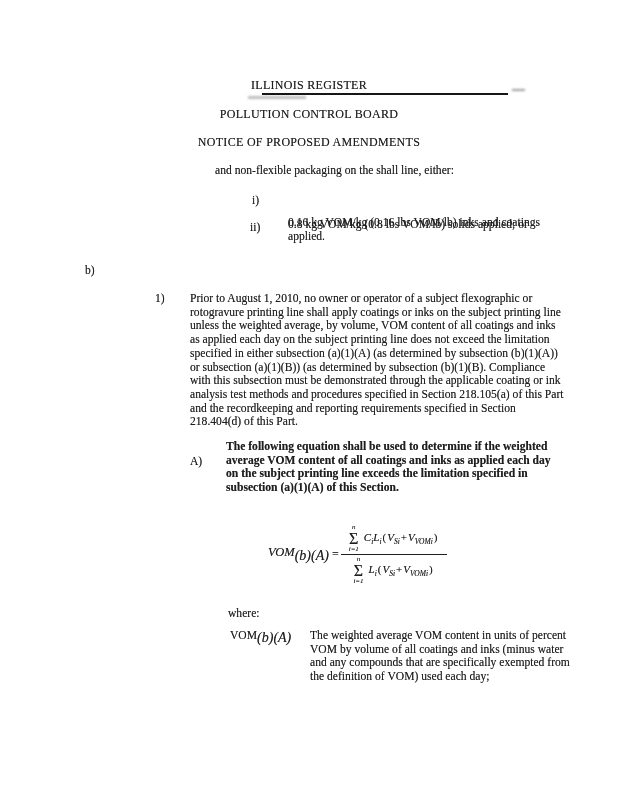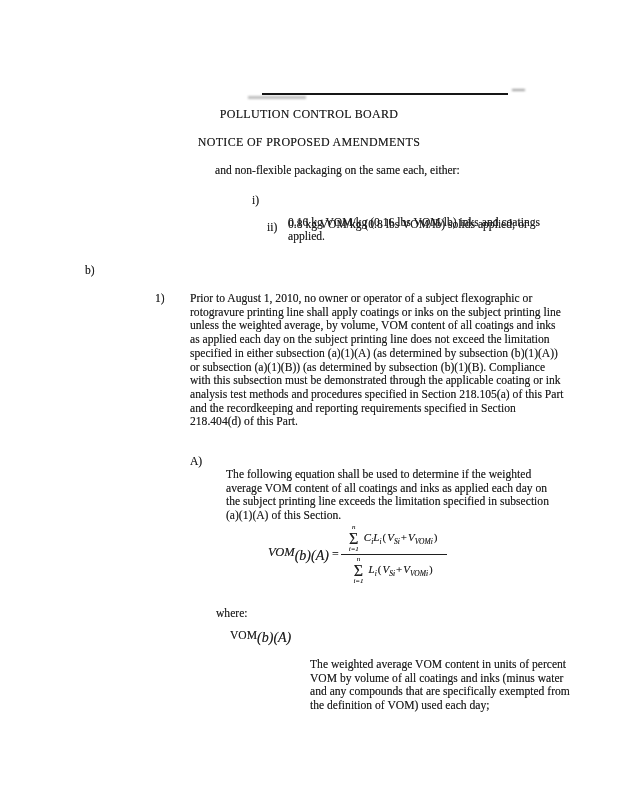--- a/index.html
+++ b/index.html
@@ -64,42 +64,43 @@
   .terms sub { font-size: 7.5px; }
   .terms .op { font-style: normal; padding: 0 1px; }
 
   .def-term { font-size: 11.6px; }
 </style>
 </head>
 <body>
 
 <div class="page">
 
+  <div class="txt hdr" style="top:79px; left:0;">ILLINOIS REGISTER</div>
   <div class="rule" style="left:262px; top:93px; width:246px;"></div>
   <div class="smudge" style="left:248px; top:96px; width:58px; height:3px;"></div>
   <div class="smudge" style="left:512px; top:89px; width:13px; height:2px; background:rgba(40,40,40,0.45);"></div>
 
   <div class="txt hdr" style="top:108px; left:0;">POLLUTION CONTROL BOARD</div>
   <div class="txt hdr" style="top:136px; left:0;">NOTICE OF PROPOSED AMENDMENTS</div>
 
-  <div class="txt" style="left:215px; top:164px; width:330px;">and non-flexible packaging on the same each, either:</div>
+  <div class="txt" style="left:215px; top:164px; width:330px;">and non-flexible packaging on the shall line, either:</div>
 
   <div class="txt lbl" style="left:252px; top:194px;">i)</div>
   <div class="txt" style="left:288px; top:194px; width:280px;margin-top:24px;">0.8 kg VOM/kg (0.8 lbs VOM/lb) solids applied; or</div>
 
-  <div class="txt lbl" style="left:267px; top:221px;">ii)</div>
+  <div class="txt lbl" style="left:250px; top:221px;">ii)</div>
   <div class="txt" style="left:288px; top:216px; width:286px;">0.16 kg VOM/kg (0.16 lbs VOM/lb) inks and coatings applied.</div>
 
   <div class="txt lbl" style="left:85px; top:264px;">b)</div>
 
   <div class="txt lbl" style="left:155px; top:292px;">1)</div>
   <div class="txt" style="left:190px; top:292px; width:376px;">Prior to August 1, 2010, no owner or operator of a subject flexographic  or rotogravure printing line shall apply coatings or inks on the subject printing line unless the weighted average, by volume, VOM content of all coatings and inks as applied each day on the subject printing line does not exceed the limitation specified in either subsection (a)(1)(A) (as determined by subsection (b)(1)(A)) or subsection (a)(1)(B)) (as determined by subsection (b)(1)(B). Compliance with this subsection must be demonstrated through the applicable coating or ink analysis test methods and procedures specified in Section 218.105(a) of this Part and the recordkeeping and reporting requirements specified in Section 218.404(d) of this Part.</div>
 
   <div class="txt lbl" style="left:190px; top:455px;">A)</div>
-  <div class="txt" style="left:226px; top:468px; width:334px;">The following equation shall be used to determine if the weighted average VOM content of all coatings and inks as applied each day on the subject printing line exceeds the limitation specified in subsection (a)(1)(A) of this Section.</div>
+  <div class="txt" style="left:226px; top:440px; width:334px;font-weight:bold;">The following equation shall be used to determine if the weighted average VOM content of all coatings and inks as applied each day on the subject printing line exceeds the limitation specified in subsection (a)(1)(A) of this Section.</div>
 
   <div class="equation">
     <span class="eq-lhs"><i>VOM</i><sub>(b)(A)</sub></span>
     <span class="eq-equals">=</span>
     <span class="fraction">
       <span class="frac-row">
         <span class="sigma-block">
           <span class="sum-limit">n</span>
           <span class="sigma-glyph">Σ</span>
           <span class="sum-limit">i=1</span>
@@ -111,18 +112,18 @@
         <span class="sigma-block">
           <span class="sum-limit">n</span>
           <span class="sigma-glyph">Σ</span>
           <span class="sum-limit">i=1</span>
         </span>
         <span class="terms"><i>L</i><sub>i</sub><span class="op">(</span><i>V</i><sub>Si</sub><span class="op">+</span><i>V</i><sub>VOMi</sub><span class="op">)</span></span>
       </span>
     </span>
   </div>
 
-  <div class="txt" style="left:216px; top:607px;">where:</div>
+  <div class="txt" style="left:228px; top:607px;">where:</div>
 
   <div class="txt def-term" style="left:230px; top:629px;"><span>VOM</span><sub>(b)(A)</sub></div>
-  <div class="txt" style="left:310px; top:629px; width:260px;margin-top:29px;">The weighted average VOM content in units of percent VOM by volume of all coatings and inks (minus water and any compounds that are specifically exempted from the definition of VOM) used each day;</div>
+  <div class="txt" style="left:310px; top:629px; width:260px;">The weighted average VOM content in units of percent VOM by volume of all coatings and inks (minus water and any compounds that are specifically exempted from the definition of VOM) used each day;</div>
 
 </div>
 
 </body></html>

